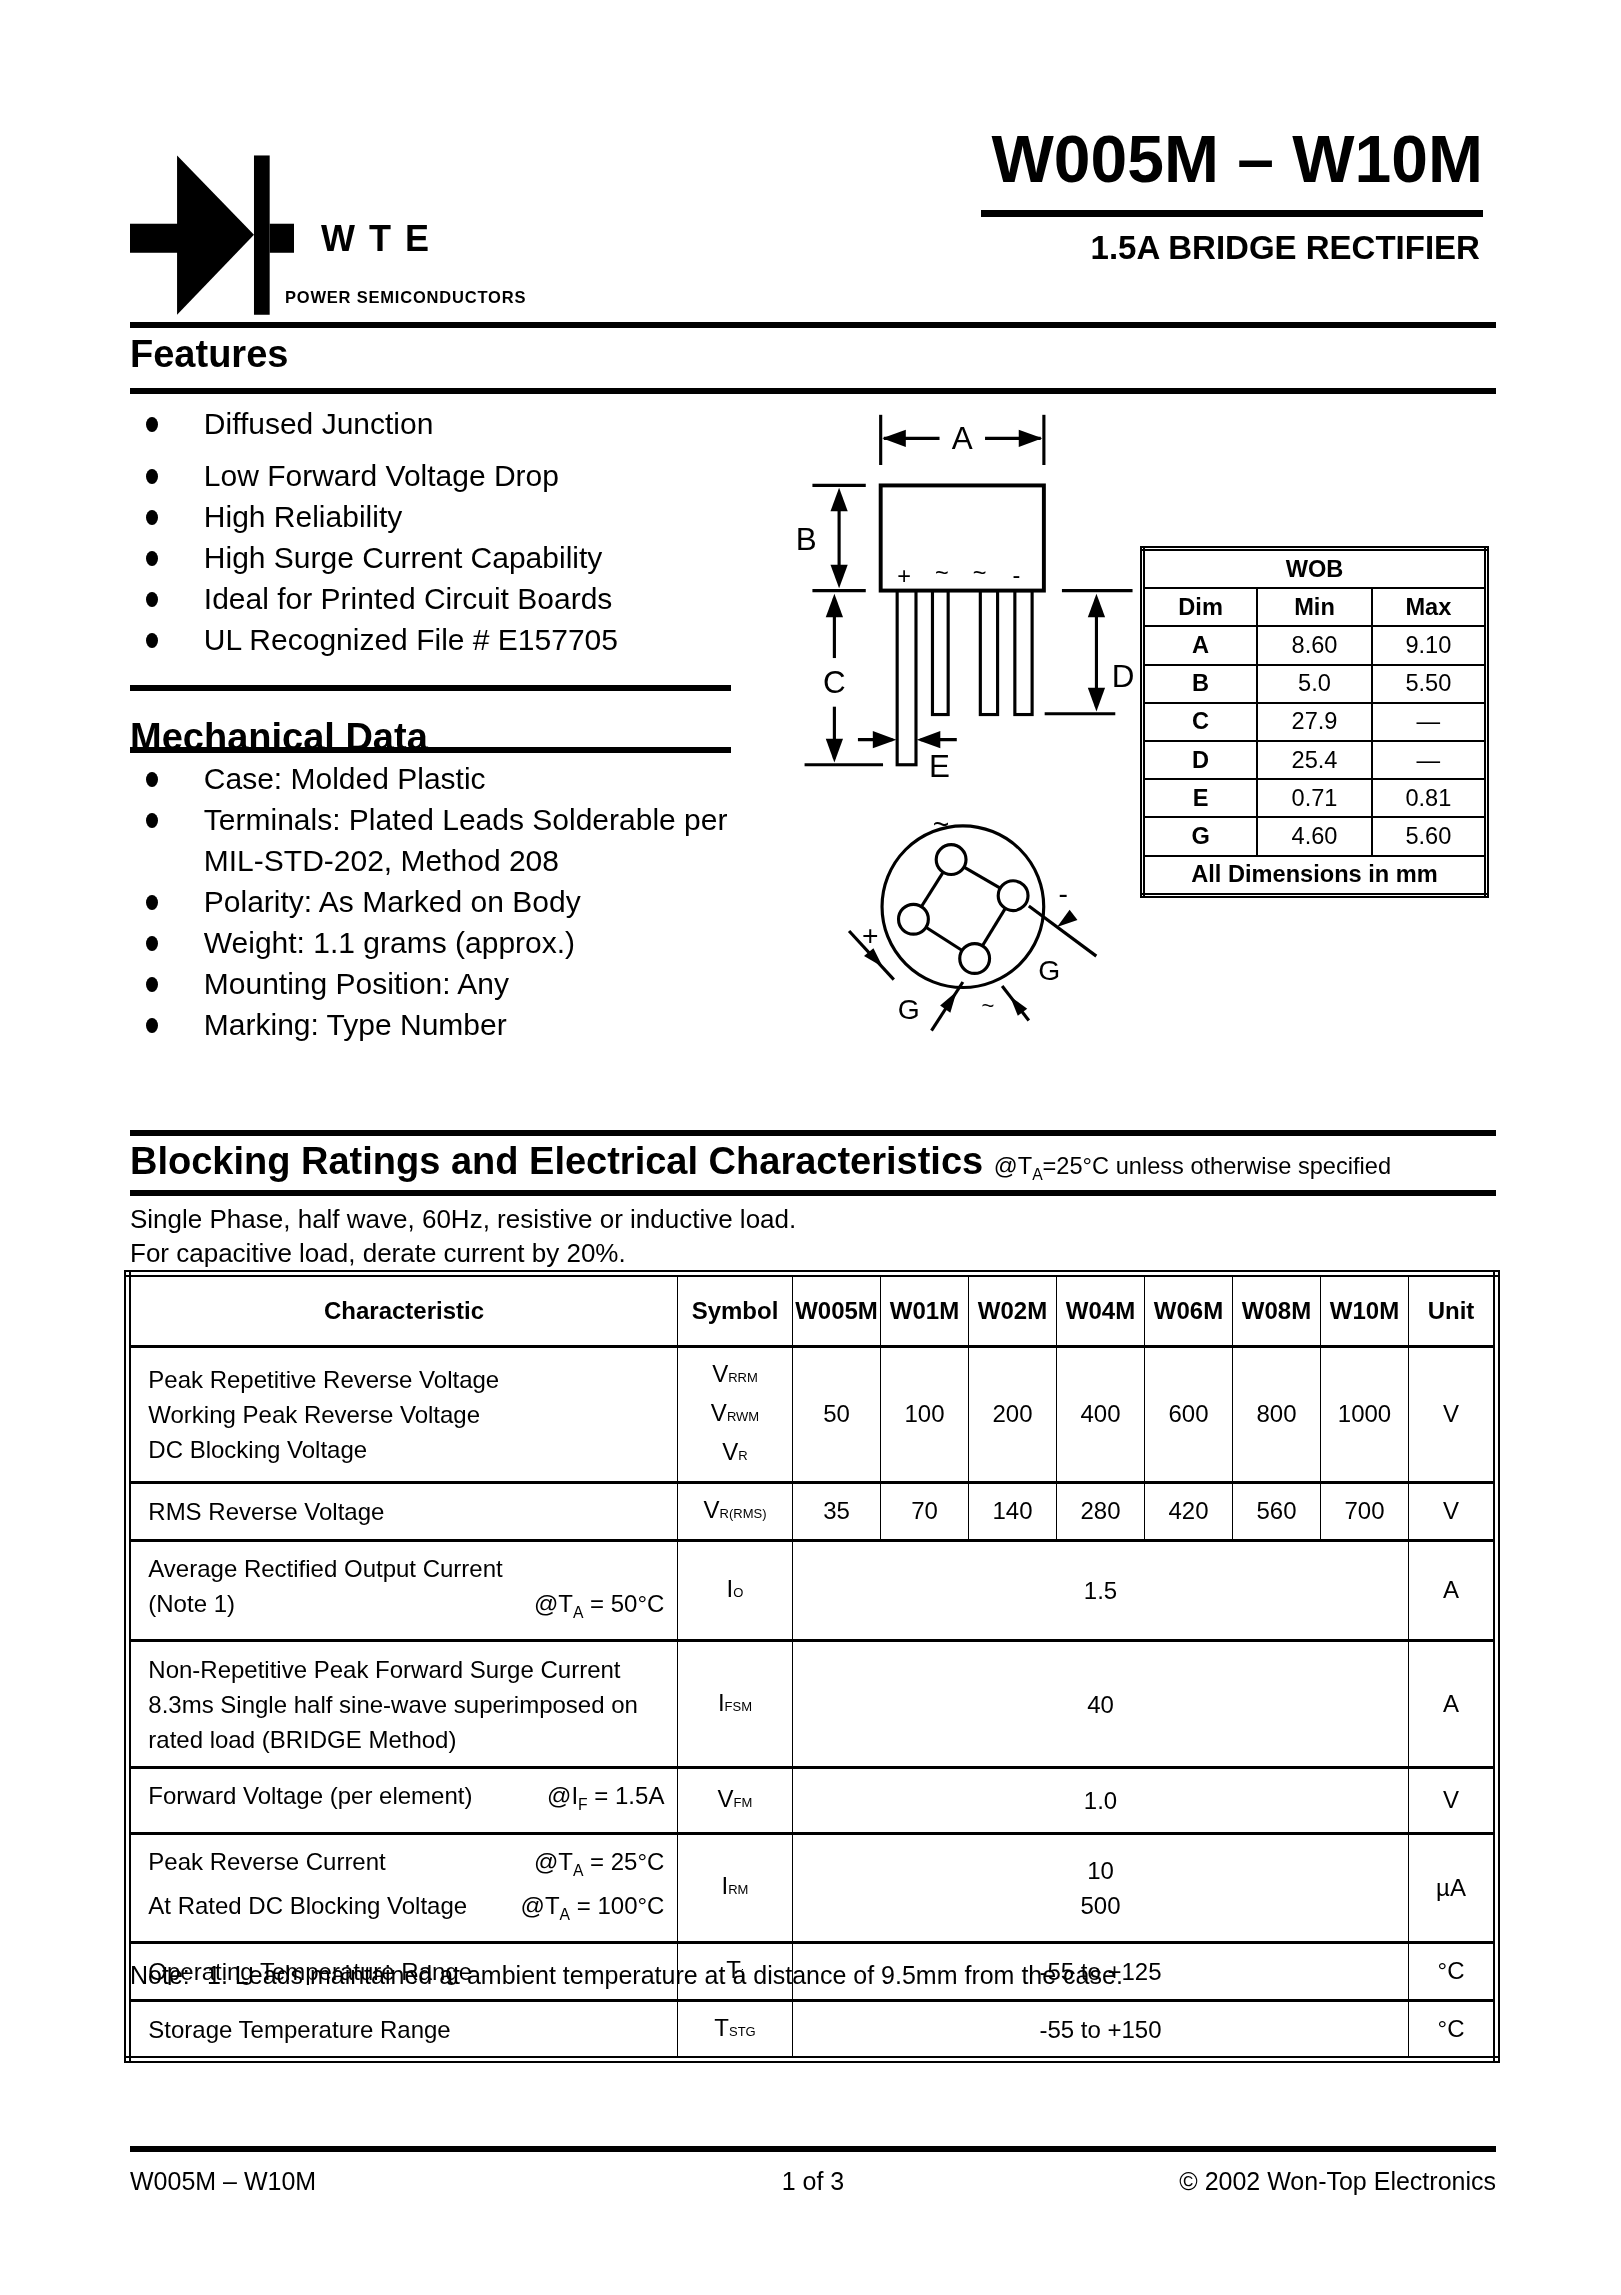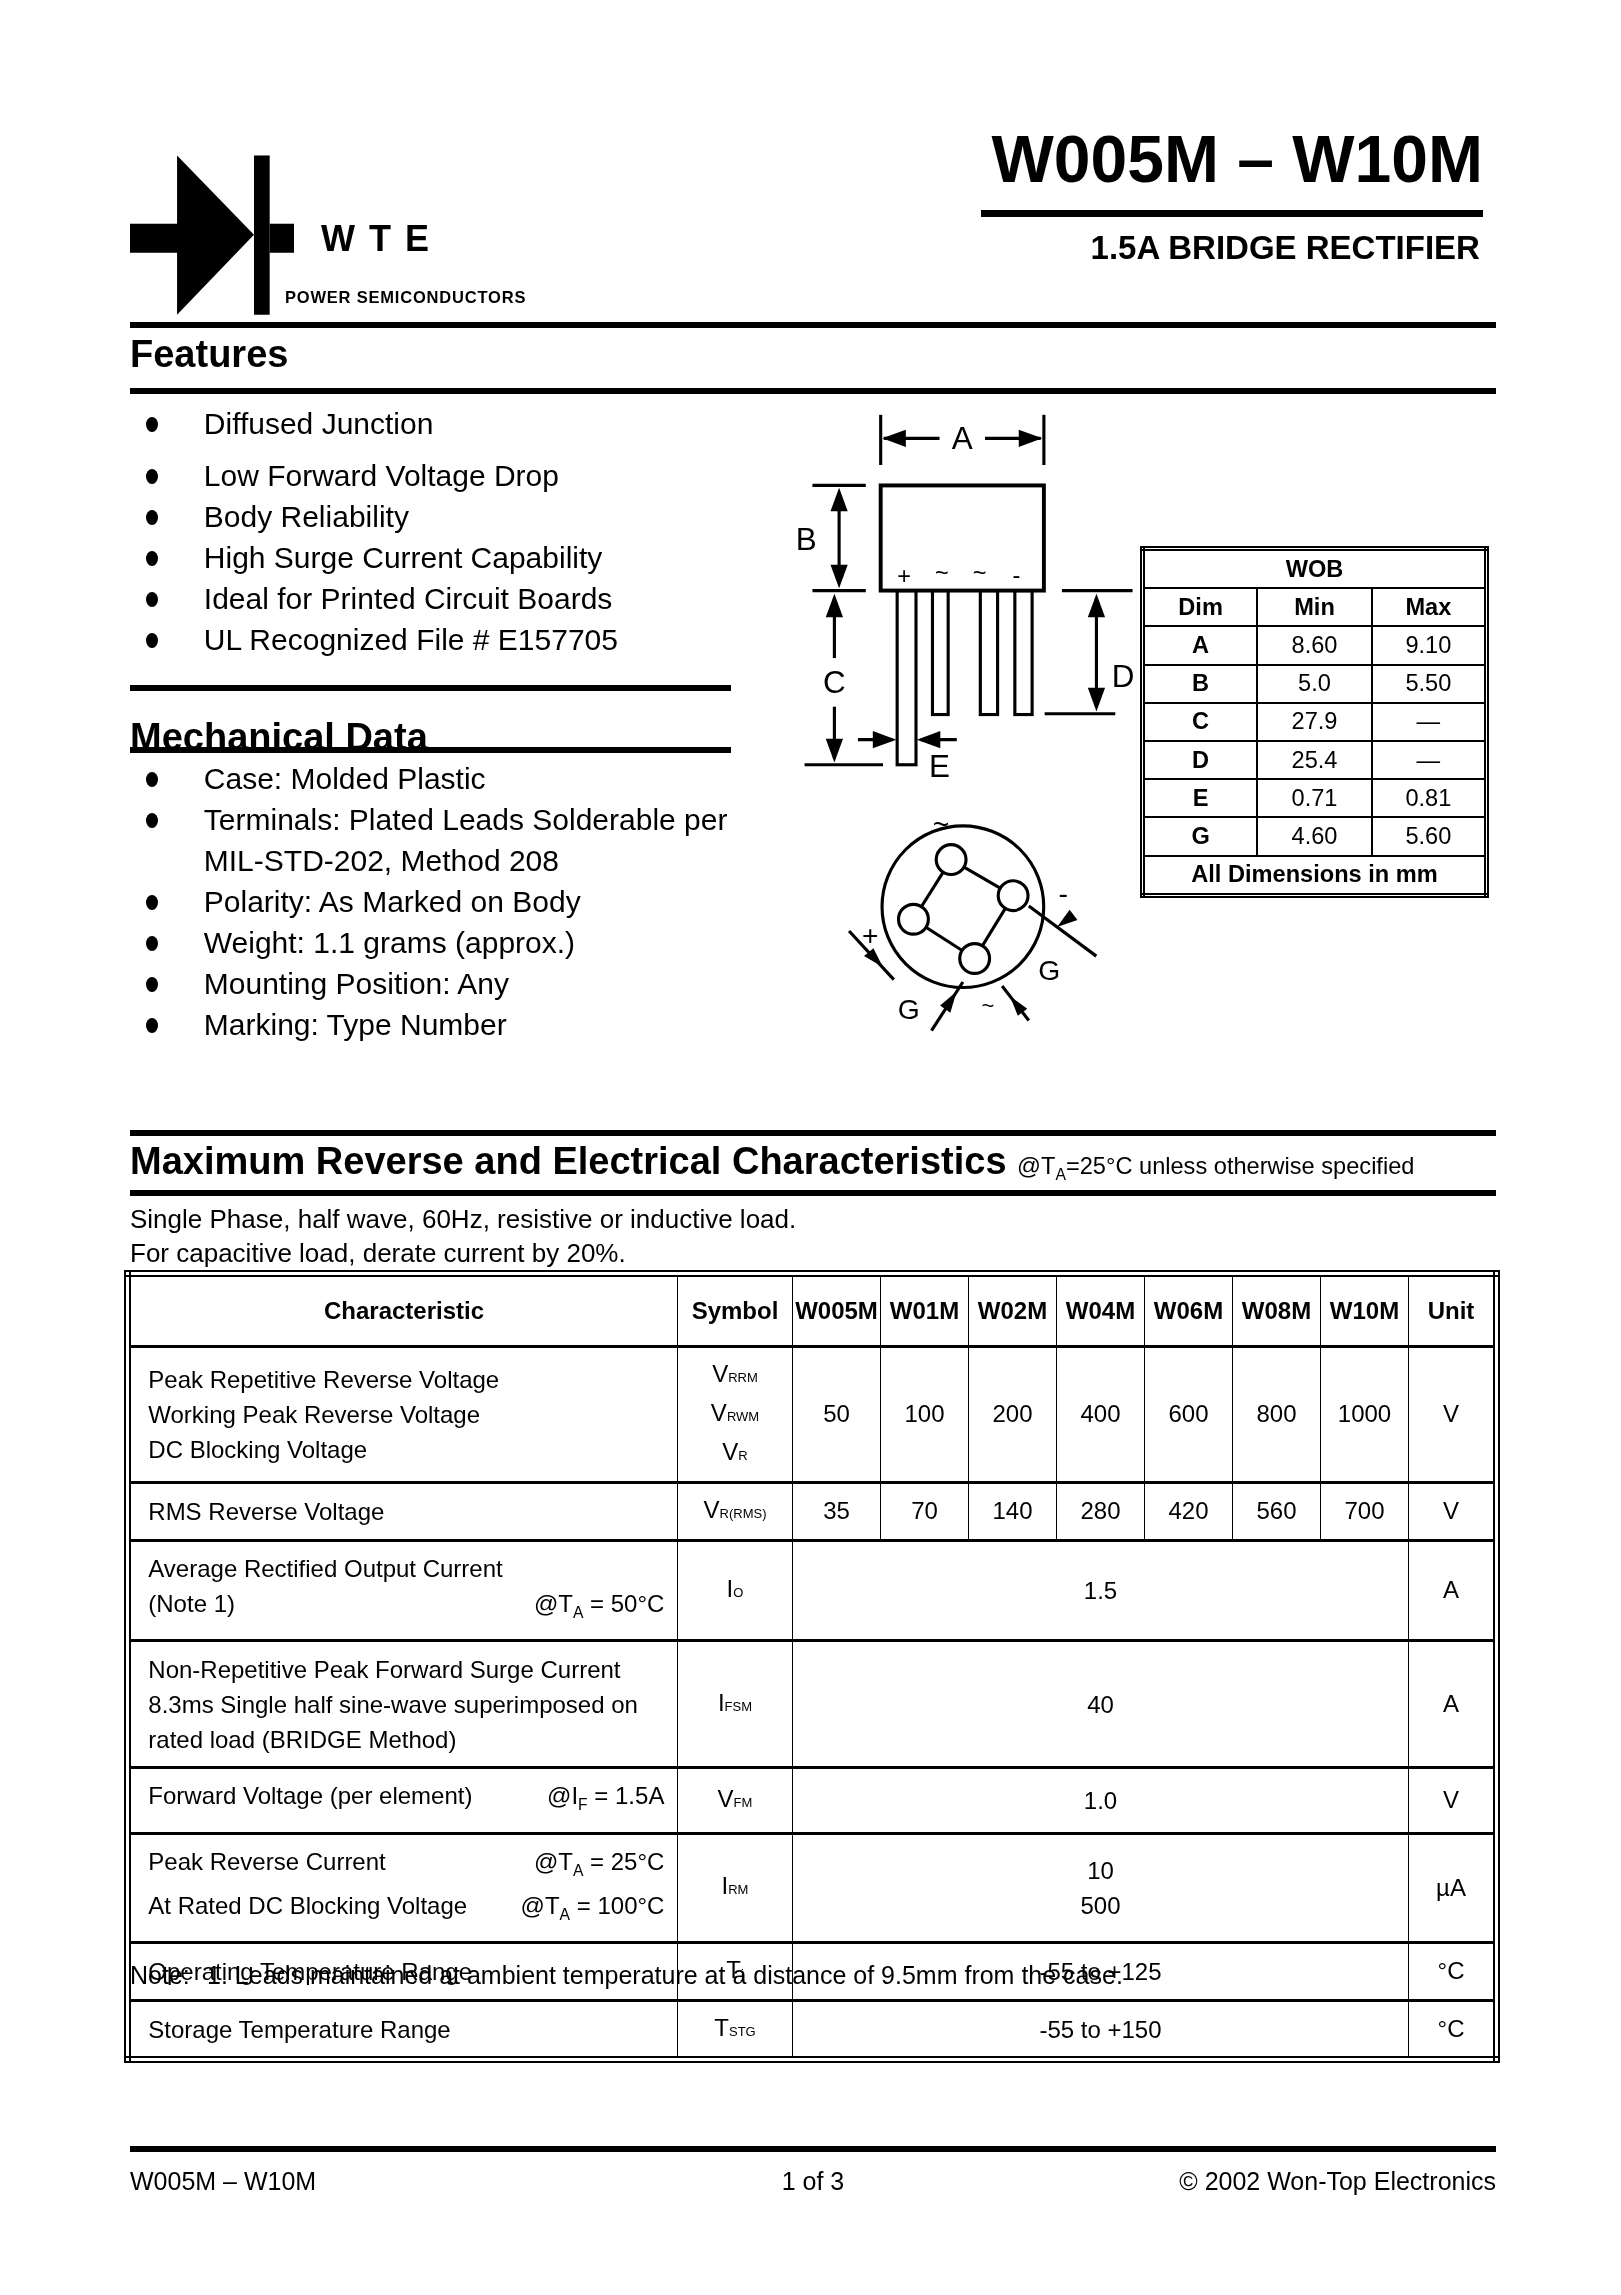--- a/index.html
+++ b/index.html
@@ -95,21 +95,21 @@
       <div class="row gap-after">
         <span class="bullet"></span>
         <span>Diffused Junction</span>
       </div>
       <div class="row">
         <span class="bullet"></span>
         <span>Low Forward Voltage Drop</span>
       </div>
       <div class="row">
         <span class="bullet"></span>
-        <span>Body Reliability</span>
+        <span>High Reliability</span>
       </div>
       <div class="row">
         <span class="bullet"></span>
         <span>High Surge Current Capability</span>
       </div>
       <div class="row">
         <span class="bullet"></span>
         <span>Ideal for Printed Circuit Boards</span>
       </div>
       <div class="row">
@@ -286,21 +286,21 @@
       <text x="296" y="122" text-anchor="middle">-</text>
       <text x="50" y="176" text-anchor="middle">+</text>
       <text x="99" y="270" text-anchor="middle">G</text>
       <text x="278" y="220" text-anchor="middle">G</text>
       <text x="200" y="262" text-anchor="middle" font-size="28">~</text>
     </g>
   </svg>
 
   <div class="rule" style="left:130px; top:1130px; width:1366px;"></div>
   <div class="section-heading" style="left:130px; top:1141px; width:1366px;">
-    <span>Maximum Reverse and Electrical Characteristics</span>
+    <span>Blocking Ratings and Electrical Characteristics</span>
     <span class="qualifier">
       <span>@T</span><sub>A</sub><span>=25°C unless otherwise specified</span>
     </span>
   </div>
   <div class="rule" style="left:130px; top:1190px; width:1366px;"></div>
   <div class="intro" style="left:130px; top:1204px;">Single Phase, half wave, 60Hz, resistive or inductive load.</div>
   <div class="intro" style="left:130px; top:1238px;">For capacitive load, derate current by 20%.</div>
 
   <table class="ratings">
     <colgroup>

